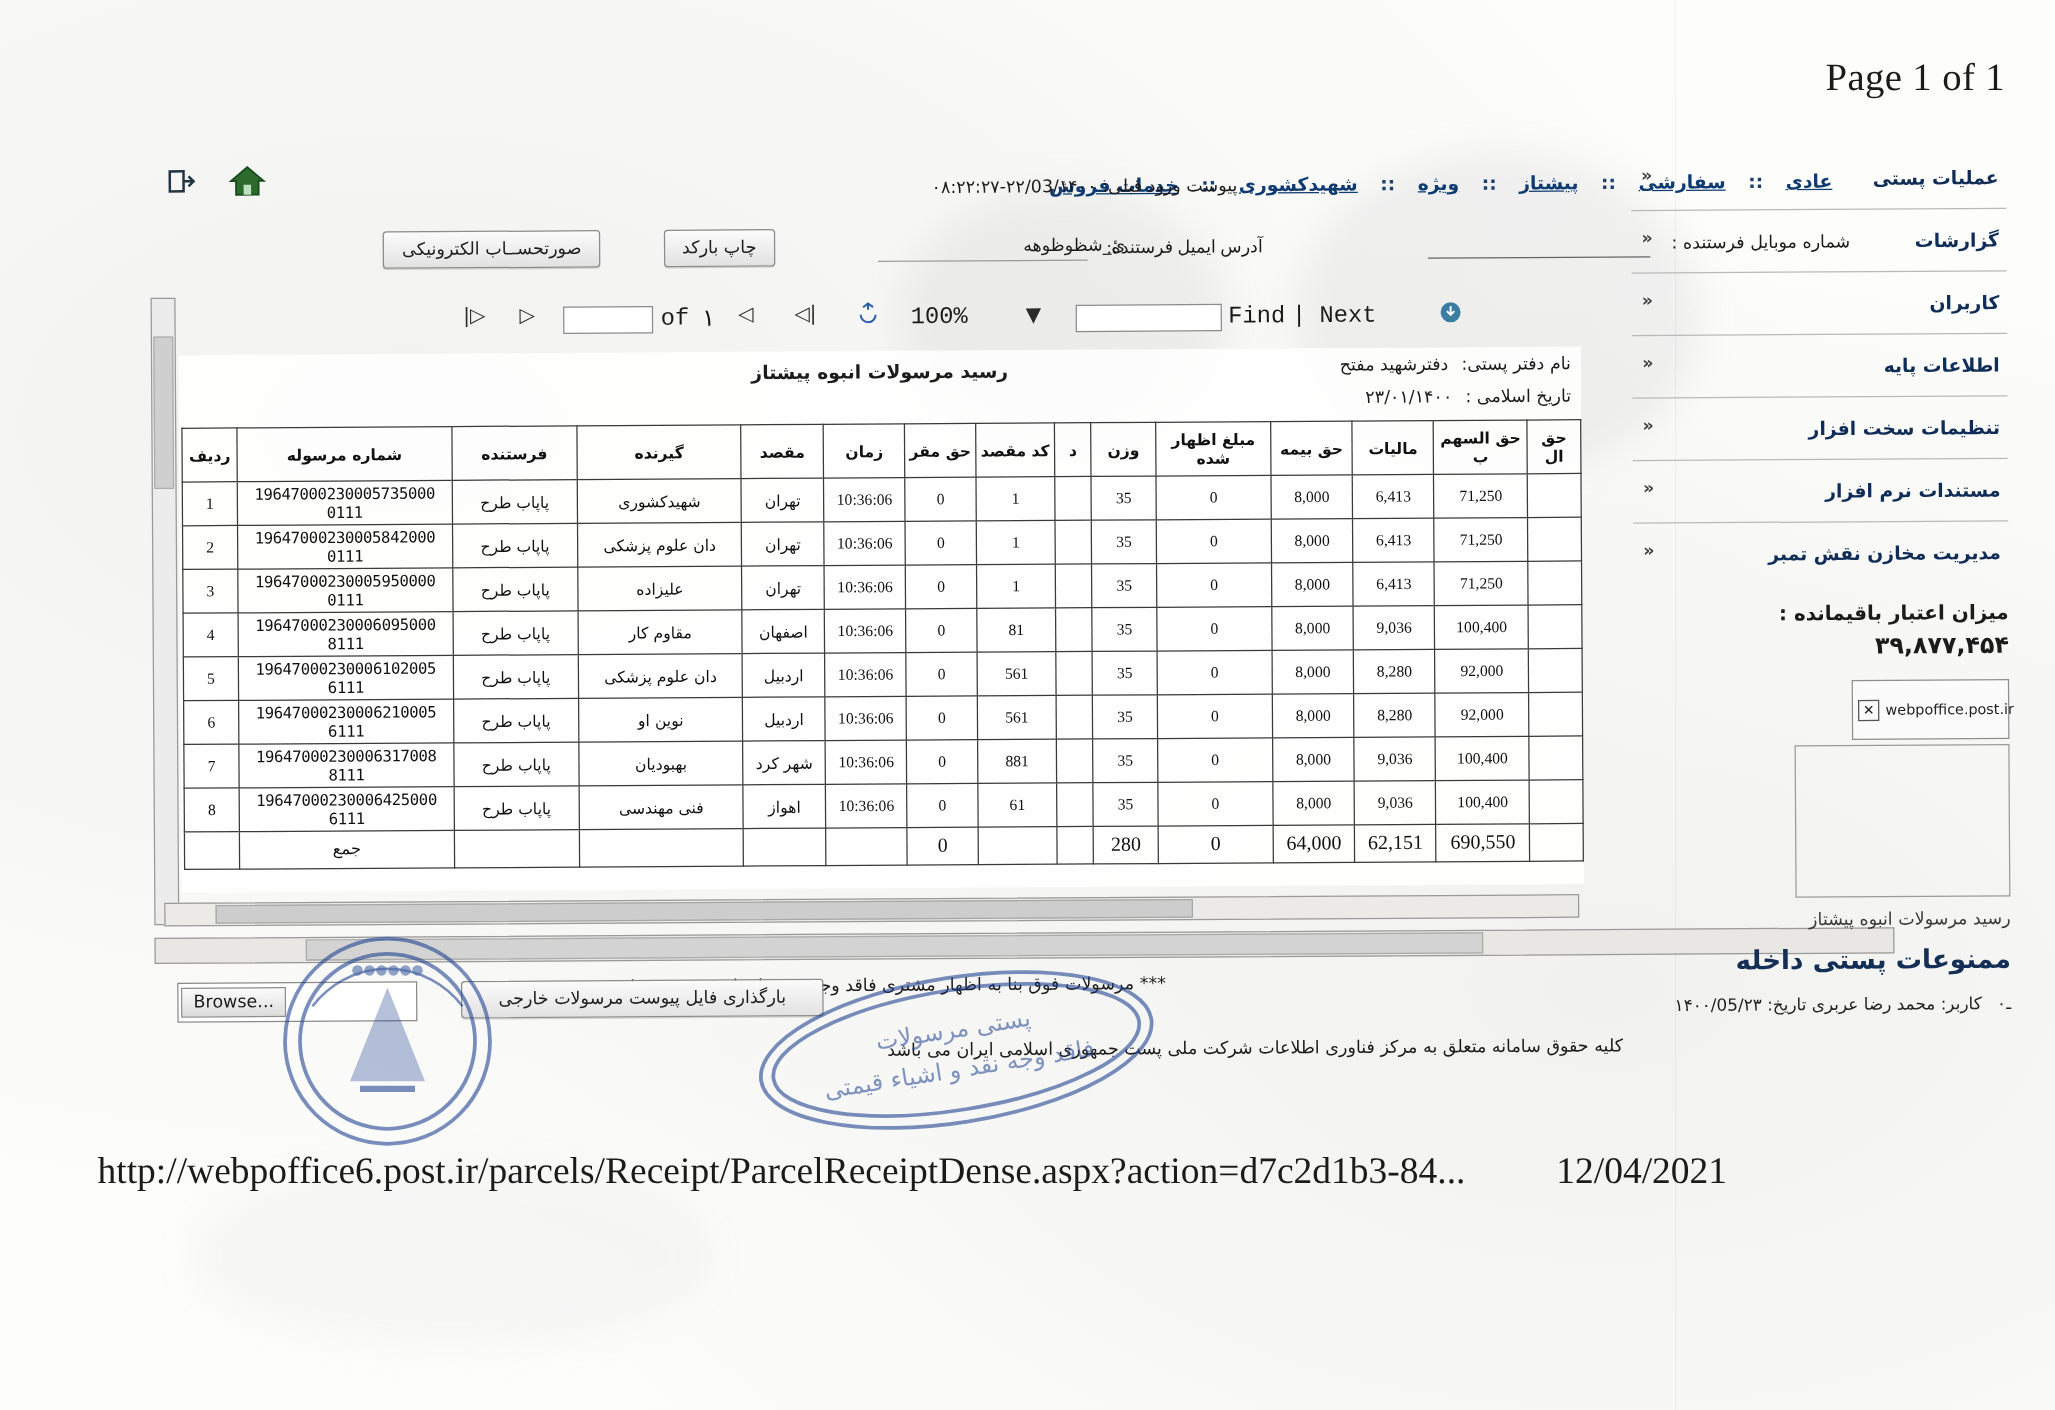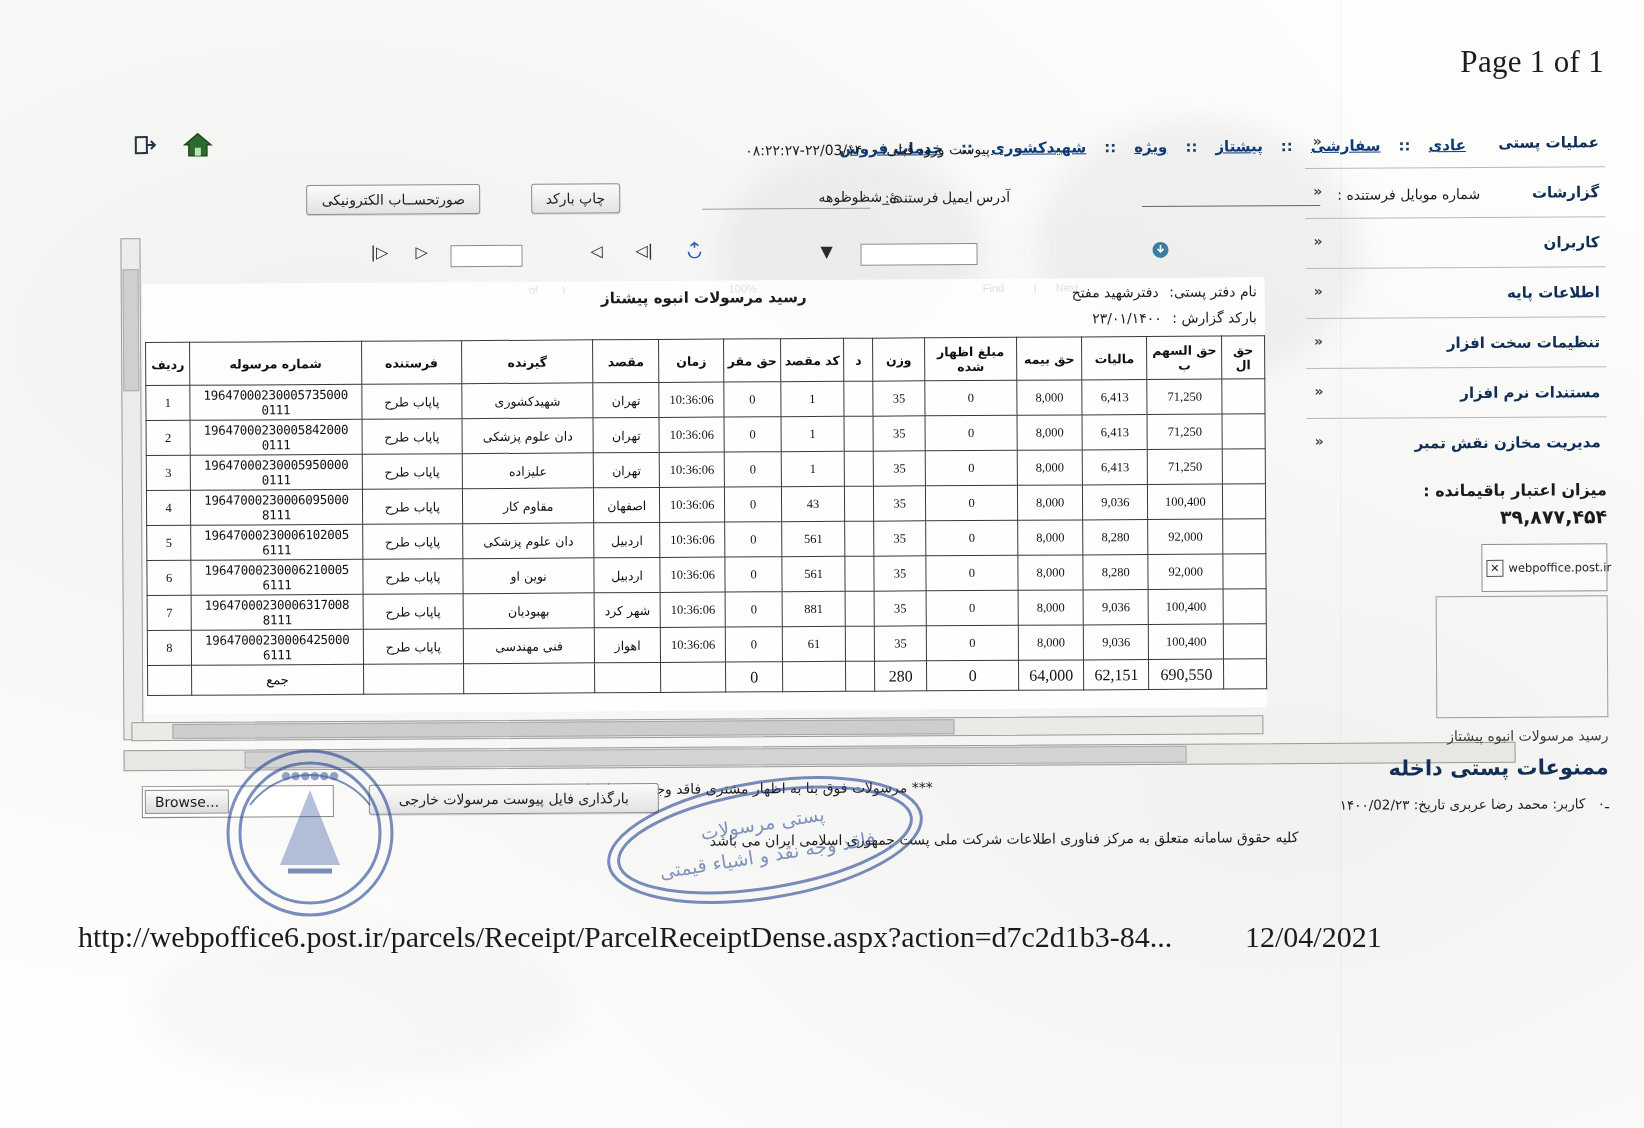--- a/index.html
+++ b/index.html
@@ -86,21 +86,21 @@
     padding:6px 14px;color:#202020;white-space:nowrap;
     box-shadow:0 1px 0 rgba(0,0,0,.15);
   }
   
   .rpt-toolbar{
     position:absolute;left:0;top:112px;width:1390px;height:40px;direction:ltr;
   }
   .tb-box{
     border:1px solid #8a8a8a;background:#fff;height:20px;width:96px;display:inline-block;
   }
-  .tb-lab{font-family:Liberation Sans, sans-serif;font-size:11px;margin-top:40px;}
+  .tb-lab{font-family:Liberation Mono, monospace;font-size:19px;}
   .nav-ico{font-family:"DejaVu Sans", sans-serif;font-size:16px;color:#2b2b2b;}
   
   .sheet{
     position:absolute;left:22px;top:158px;width:1122px;height:430px;
     background:rgba(255,255,255,0.85);
   }
   .sheet-hdr{position:absolute;left:0;top:0;width:1122px;height:58px;direction:rtl;}
   .sheet-title{
     position:absolute;left:0;right:0;top:8px;text-align:center;
     font-family:"DejaVu Sans", sans-serif;font-size:15px;font-weight:bold;direction:rtl;
@@ -272,21 +272,21 @@
       <div class="thumb"></div>
     </div>
 
     <div class="sheet">
       <div class="sheet-hdr">
         <div class="sheet-office">
           <span>نام دفتر پستی:</span>
           <span style="margin-right:6px;">دفترشهید مفتح</span>
         </div>
         <div class="sheet-date">
-          <span>بارکد گزارش :</span>
+          <span>تاریخ اسلامی :</span>
           <span style="margin-right:6px;text-align:center;">۲۳/۰۱/۱۴۰۰</span>
         </div>
         <div class="sheet-title">رسید مرسولات انبوه  پیشتاز</div>
       </div>
 
       <table class="grid">
         <thead>
           <tr>
             <th style="width:40px">حق ال</th>
             <th style="width:72px">حق السهم ب</th>
@@ -358,21 +358,21 @@
             <td class="num">3</td>
           </tr>
           <tr>
             <td></td>
             <td class="num">100,400</td>
             <td class="num">9,036</td>
             <td class="num">8,000</td>
             <td class="num">0</td>
             <td class="num">35</td>
             <td></td>
-            <td class="num">43</td>
+            <td class="num">81</td>
             <td class="num">0</td>
             <td class="num">10:36:06</td>
             <td>اصفهان</td>
             <td>مقاوم کار</td>
             <td>پاپاب طرح</td>
             <td class="code">19647000230006095000 8111</td>
             <td class="num">4</td>
           </tr>
           <tr>
             <td></td>
@@ -520,21 +520,21 @@
       </div>
       <div class="bigbox"></div>
 
       <div class="side-foot1">رسید مرسولات انبوه پیشتاز</div>
       <div class="side-foot2">ممنوعات پستی داخله</div>
       <div class="side-foot3">
         <span>ـ۰</span>
         <span style="margin-right:8px;">کاربر:</span>
         <span>محمد رضا عربری</span>
         <span style="">تاریخ:</span>
-        <span>۱۴۰۰/02/۲۳</span>
+        <span>۱۴۰۰/05/۲۳</span>
       </div>
     </div>
 
   </div>
 </div>
 
 <div class="stamp stamp-round">
   <svg width="215" height="175" viewBox="0 0 215 175">
     <g stroke="#1c3f8f" fill="none" stroke-width="3" opacity="0.75">
       <circle cx="100" cy="88" r="82"></circle>

